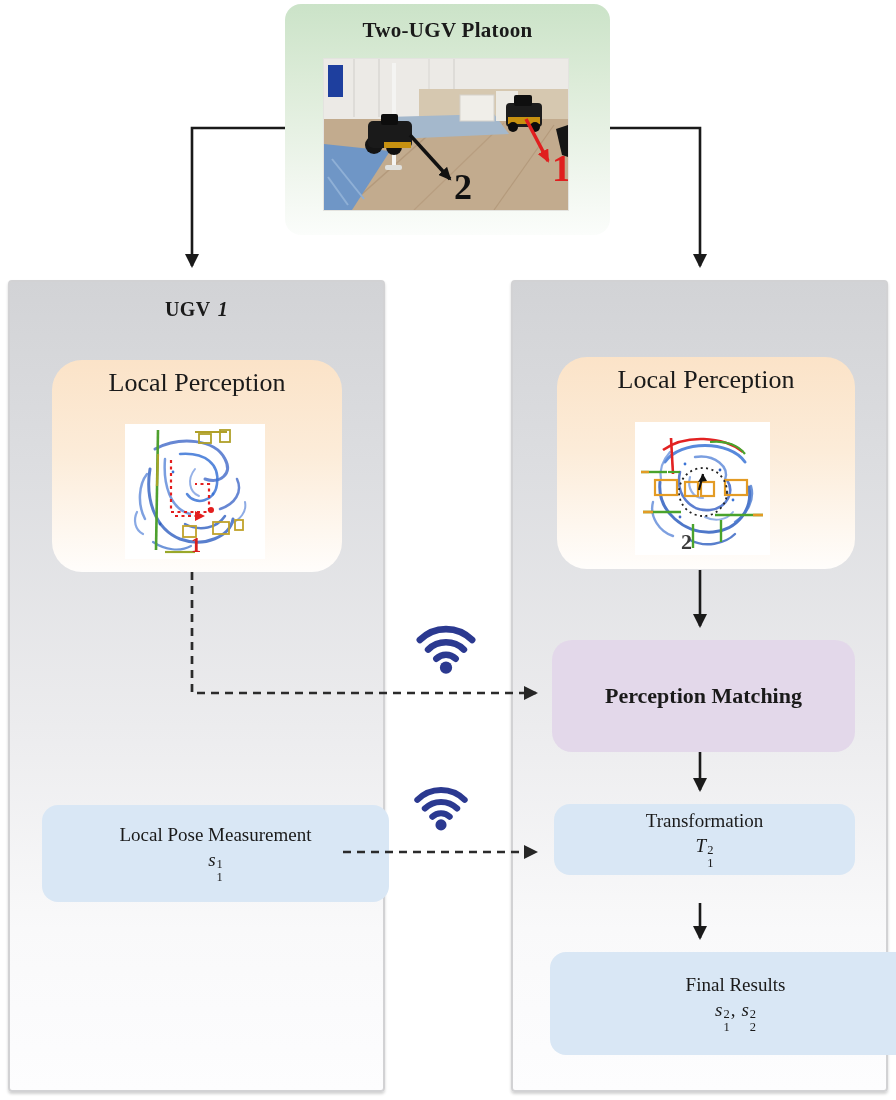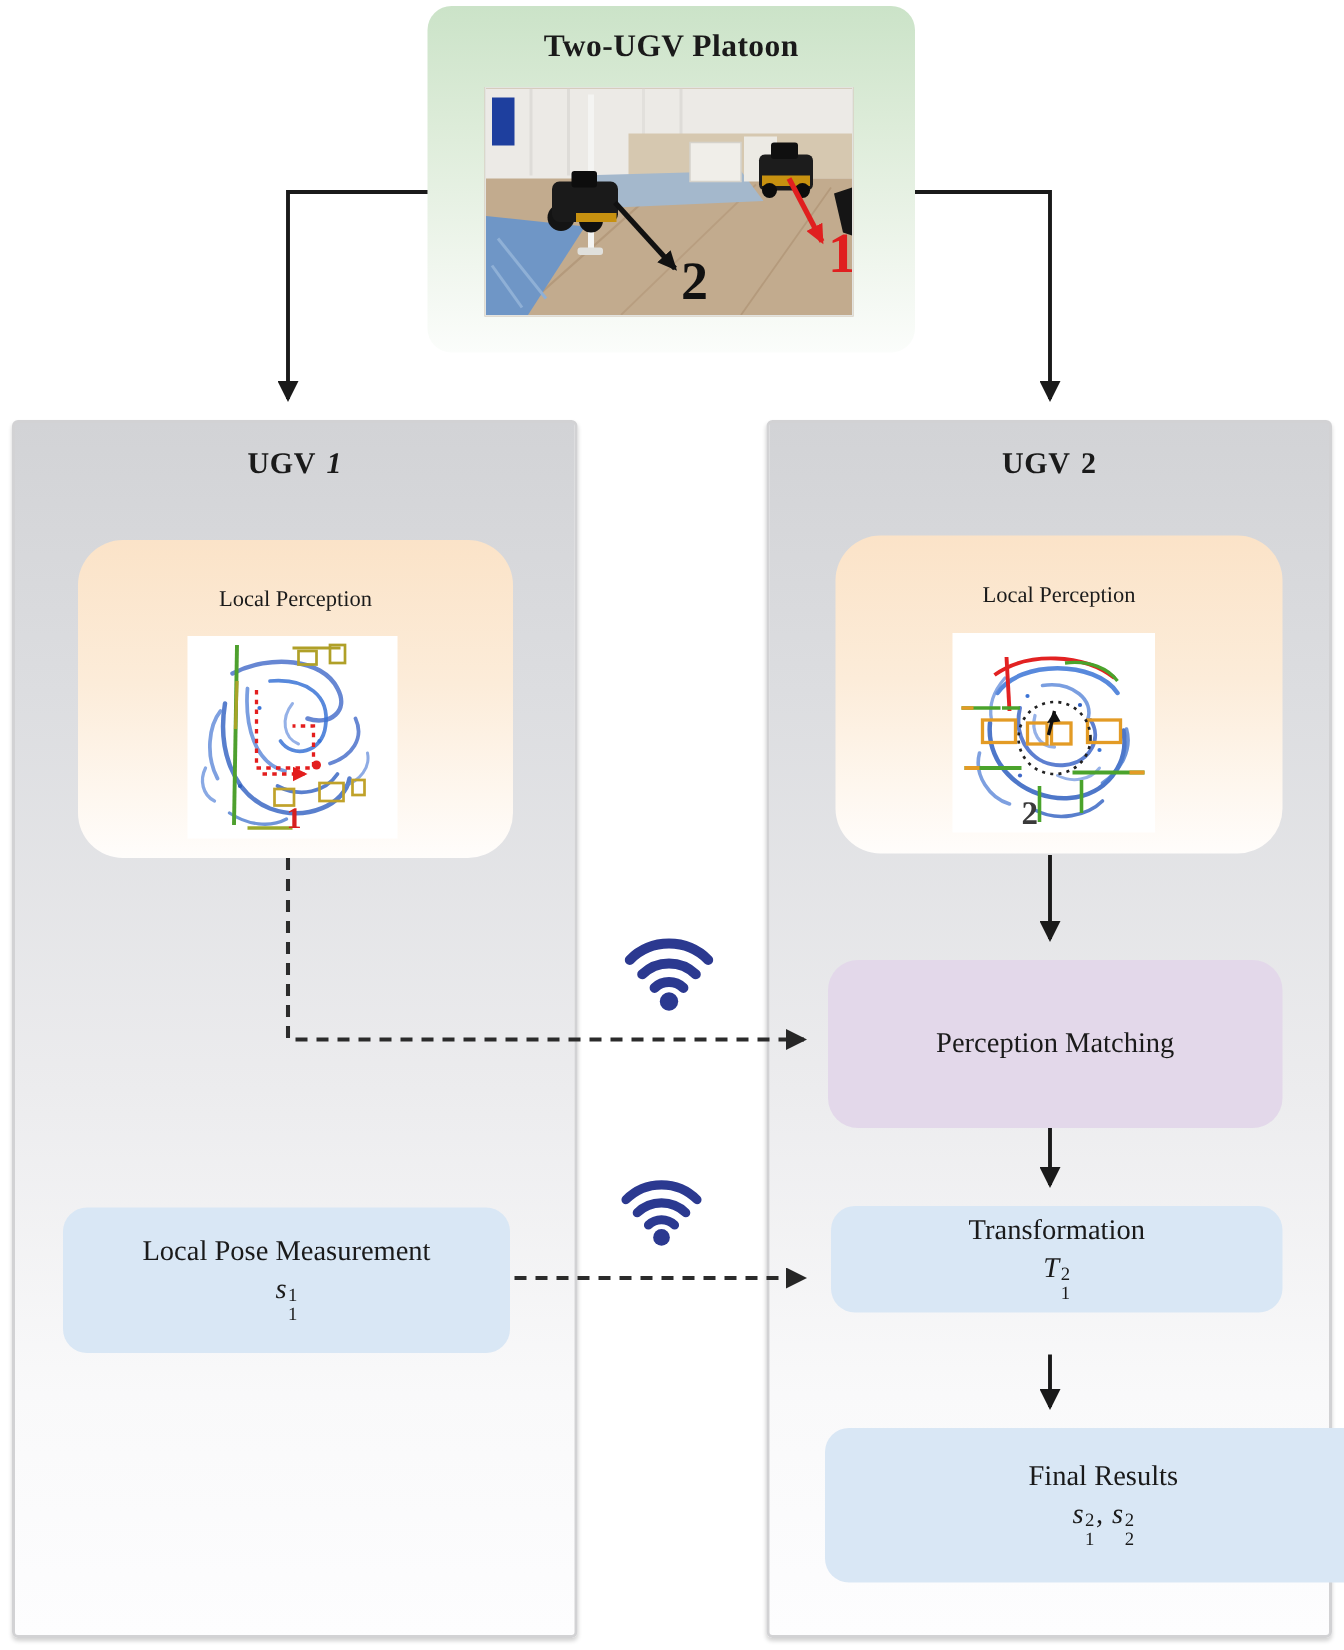--- a/index.html
+++ b/index.html
@@ -28,35 +28,35 @@
   .panel-header{margin-top:16px;text-align:center;font-size:20px;font-weight:bold;letter-spacing:.4px;}
   .num-italic{font-style:italic;}
   .hdr-num{margin-left:7px;}
   
   .perception{
     position:absolute;border-radius:30px;
     background:linear-gradient(180deg,#fbe3c8 0%,#fcecd9 45%,#fef7ef 80%,#fffdfb 100%);
   }
   .perception-left{left:42px;top:78px;width:290px;height:212px;}
   .perception-right{left:44px;top:75px;width:298px;height:212px;}
-  .perception-title{margin-top:32px;text-align:center;font-size:15px;}
+  .perception-title{margin-top:8px;text-align:center;font-size:26px;}
   .map{position:absolute;background:#ffffff;}
   .map-left{left:73px;top:64px;width:140px;height:135px;}
   .map-right{left:78px;top:65px;width:135px;height:133px;}
   
   .procbox{
     position:absolute;border-radius:16px;background:#d9e7f5;
     display:flex;flex-direction:column;align-items:center;justify-content:center;gap:3px;
   }
   .purplebox{
     position:absolute;border-radius:20px;background:#e3d8ea;
     display:flex;align-items:center;justify-content:center;
   }
-  .pm{left:39px;top:358px;width:303px;height:112px;font-size:19px;font-weight:normal;}
-  .pose{left:32px;top:523px;width:298px;height:97px;}
+  .pm{left:39px;top:358px;width:303px;height:112px;font-size:22px;font-weight:bold;}
+  .pose{left:32px;top:523px;width:347px;height:97px;}
   .transf{left:41px;top:522px;width:301px;height:71px;}
   .finalr{left:37px;top:670px;width:371px;height:103px;}
   .proc-title{font-size:19px;}
   .math{font-size:19px;}
   .math i{font-style:italic;}
   .supsub{
     display:inline-flex;flex-direction:column;align-items:flex-start;
     font-size:12.5px;line-height:1.02;font-style:normal;vertical-align:-2px;margin-left:1px;
   }
   .supsub .s-sup{display:block;}
@@ -196,23 +196,20 @@
     <div class="procbox pose">
       <div class="proc-title">Local Pose Measurement</div>
       <div class="math"><i>s</i><span class="supsub">
             <span class="s-sup">1</span>
             <span class="s-sub">1</span>
           </span></div>
     </div>
   </div>
 
   <div class="panel panel-right">
-    <div class="panel-header">
-      <span>UGV</span><span class="hdr-num">2</span>
-    </div>
 
     <div class="perception perception-right">
       <div class="perception-title">Local Perception</div>
       <div class="map map-right">
         <svg width="135" height="133" viewBox="0 0 135 133">
 
           <g fill="none" stroke-linecap="round">
             <path d="M30,40 C45,18 95,18 110,40" stroke="#3b74d6" stroke-width="3" opacity=".85"></path>
             <path d="M25,60 C22,90 50,112 78,110 C102,108 118,88 114,65" stroke="#2f5fc0" stroke-width="3" opacity=".85"></path>
             <path d="M45,50 C40,72 55,90 75,88 C92,86 100,70 92,58" stroke="#4169c8" stroke-width="2.6" opacity=".85"></path>

